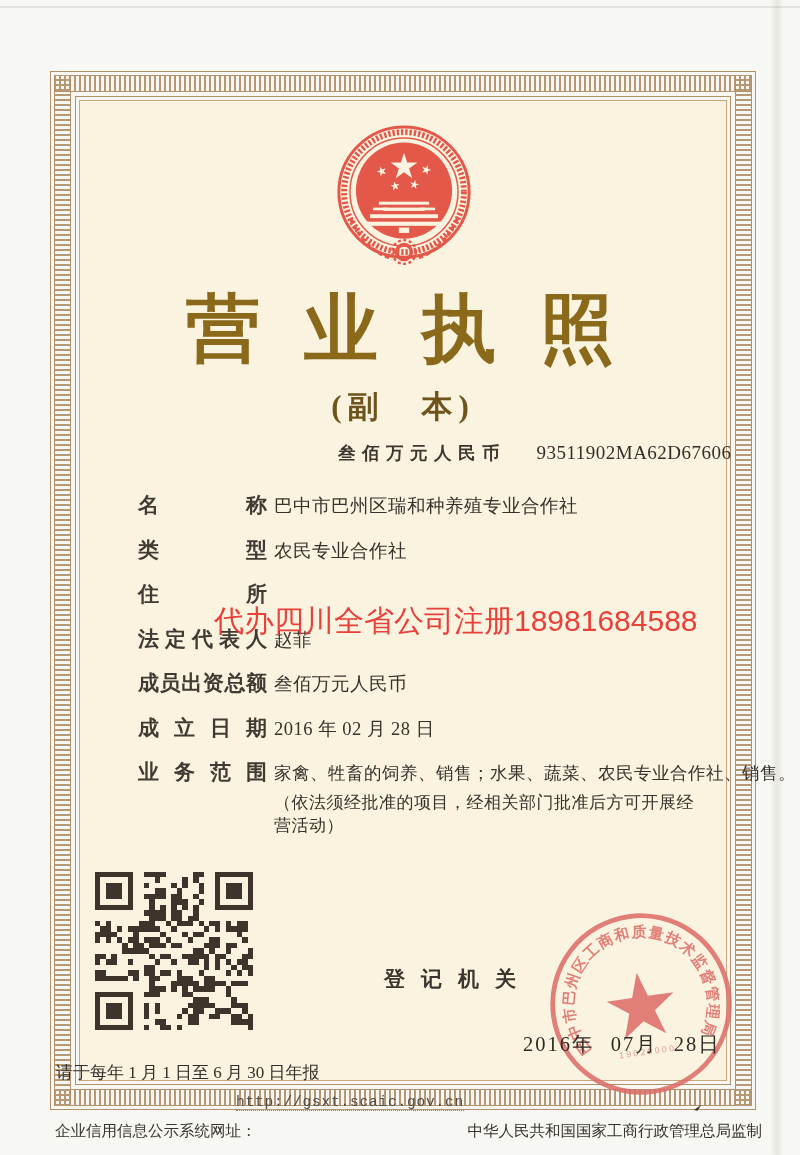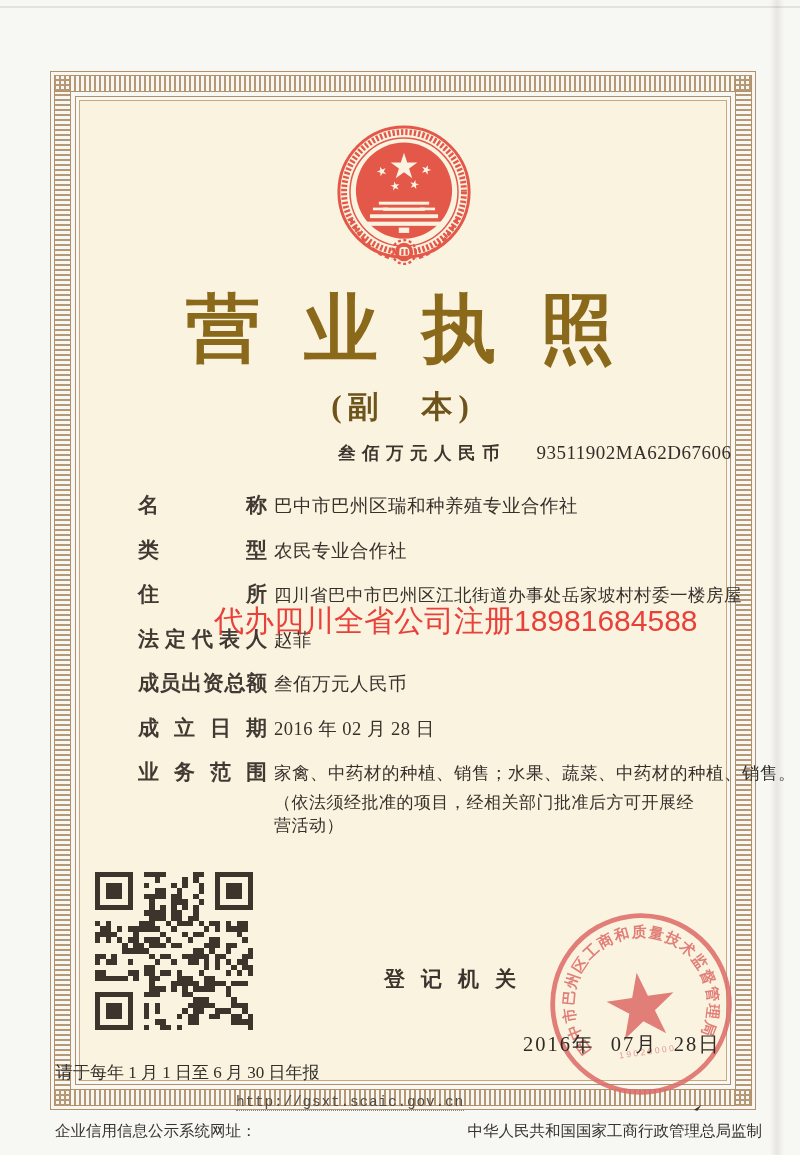--- a/index.html
+++ b/index.html
@@ -140,21 +140,20 @@
           <span>类</span>
           <span>型</span>
         </span>
       <span class="fvalue">农民专业合作社</span>
     </div>
     <div class="frow">
       <span class="flabel">
           <span>住</span>
           <span>所</span>
         </span>
-      <span class="fvalue small">四川省巴中市巴州区江北街道办事处岳家坡村村委一楼房屋</span>
     </div>
     <div class="frow">
       <span class="flabel">
           <span>法</span>
           <span>定</span>
           <span>代</span>
           <span>表</span>
           <span>人</span>
         </span>
       <span class="fvalue">赵菲</span>
@@ -179,21 +178,21 @@
         </span>
       <span class="fvalue">2016 年 02 月 28 日</span>
     </div>
     <div class="frow">
       <span class="flabel">
           <span>业</span>
           <span>务</span>
           <span>范</span>
           <span>围</span>
         </span>
-      <span class="fvalue small">家禽、中药材的种植、销售；水果、蔬菜、中药材的种植、销售。</span>
+      <span class="fvalue small">家禽、牲畜的饲养、销售；水果、蔬菜、农民专业合作社、销售。</span>
     </div>
     <div class="fnote">（依法须经批准的项目，经相关部门批准后方可开展经营活动）</div>
   </div>
 
   <div class="watermark">代办四川全省公司注册18981684588</div>
 
   <div class="qr">
     <svg viewBox="0 0 29 29" aria-hidden="true">
         <path d="M0 0h7v7h-7z M1 1h5v5h-5z M2 2h3v3h-3z M22 0h7v7h-7z M23 1h5v5h-5z M24 2h3v3h-3z M0 22h7v7h-7z M1 23h5v5h-5z M2 24h3v3h-3z M9 0h1v1h-1zM10 0h1v1h-1zM11 0h1v1h-1zM12 0h1v1h-1zM18 0h1v1h-1zM19 0h1v1h-1zM11 1h1v1h-1zM16 1h1v1h-1zM18 1h1v1h-1zM9 2h1v1h-1zM14 2h1v1h-1zM16 2h1v1h-1zM19 2h1v1h-1zM11 3h1v1h-1zM12 3h1v1h-1zM15 3h1v1h-1zM19 3h1v1h-1zM9 4h1v1h-1zM10 4h1v1h-1zM11 4h1v1h-1zM12 4h1v1h-1zM14 4h1v1h-1zM15 4h1v1h-1zM18 4h1v1h-1zM10 5h1v1h-1zM14 5h1v1h-1zM15 5h1v1h-1zM16 5h1v1h-1zM19 5h1v1h-1zM10 6h1v1h-1zM12 6h1v1h-1zM14 6h1v1h-1zM16 6h1v1h-1zM18 6h1v1h-1zM9 7h1v1h-1zM10 7h1v1h-1zM11 7h1v1h-1zM12 7h1v1h-1zM14 7h1v1h-1zM15 7h1v1h-1zM18 7h1v1h-1zM10 8h1v1h-1zM11 8h1v1h-1zM12 8h1v1h-1zM14 8h1v1h-1zM15 8h1v1h-1zM17 8h1v1h-1zM18 8h1v1h-1zM0 9h1v1h-1zM2 9h1v1h-1zM8 9h1v1h-1zM9 9h1v1h-1zM10 9h1v1h-1zM13 9h1v1h-1zM15 9h1v1h-1zM16 9h1v1h-1zM17 9h1v1h-1zM19 9h1v1h-1zM21 9h1v1h-1zM22 9h1v1h-1zM24 9h1v1h-1zM26 9h1v1h-1zM27 9h1v1h-1zM1 10h1v1h-1zM2 10h1v1h-1zM4 10h1v1h-1zM6 10h1v1h-1zM7 10h1v1h-1zM8 10h1v1h-1zM9 10h1v1h-1zM10 10h1v1h-1zM11 10h1v1h-1zM14 10h1v1h-1zM20 10h1v1h-1zM22 10h1v1h-1zM24 10h1v1h-1zM25 10h1v1h-1zM26 10h1v1h-1zM27 10h1v1h-1zM0 11h1v1h-1zM1 11h1v1h-1zM2 11h1v1h-1zM3 11h1v1h-1zM7 11h1v1h-1zM12 11h1v1h-1zM16 11h1v1h-1zM18 11h1v1h-1zM19 11h1v1h-1zM26 11h1v1h-1zM0 12h1v1h-1zM2 12h1v1h-1zM4 12h1v1h-1zM6 12h1v1h-1zM7 12h1v1h-1zM9 12h1v1h-1zM10 12h1v1h-1zM11 12h1v1h-1zM13 12h1v1h-1zM17 12h1v1h-1zM21 12h1v1h-1zM22 12h1v1h-1zM27 12h1v1h-1zM5 13h1v1h-1zM7 13h1v1h-1zM8 13h1v1h-1zM10 13h1v1h-1zM11 13h1v1h-1zM12 13h1v1h-1zM14 13h1v1h-1zM15 13h1v1h-1zM20 13h1v1h-1zM21 13h1v1h-1zM22 13h1v1h-1zM24 13h1v1h-1zM25 13h1v1h-1zM5 14h1v1h-1zM6 14h1v1h-1zM7 14h1v1h-1zM8 14h1v1h-1zM9 14h1v1h-1zM18 14h1v1h-1zM19 14h1v1h-1zM21 14h1v1h-1zM24 14h1v1h-1zM28 14h1v1h-1zM0 15h1v1h-1zM1 15h1v1h-1zM3 15h1v1h-1zM10 15h1v1h-1zM12 15h1v1h-1zM13 15h1v1h-1zM16 15h1v1h-1zM17 15h1v1h-1zM18 15h1v1h-1zM19 15h1v1h-1zM20 15h1v1h-1zM22 15h1v1h-1zM23 15h1v1h-1zM27 15h1v1h-1zM28 15h1v1h-1zM0 16h1v1h-1zM2 16h1v1h-1zM3 16h1v1h-1zM6 16h1v1h-1zM11 16h1v1h-1zM14 16h1v1h-1zM17 16h1v1h-1zM18 16h1v1h-1zM20 16h1v1h-1zM22 16h1v1h-1zM24 16h1v1h-1zM26 16h1v1h-1zM27 16h1v1h-1zM9 17h1v1h-1zM10 17h1v1h-1zM20 17h1v1h-1zM22 17h1v1h-1zM25 17h1v1h-1zM27 17h1v1h-1zM28 17h1v1h-1zM0 18h1v1h-1zM1 18h1v1h-1zM6 18h1v1h-1zM7 18h1v1h-1zM9 18h1v1h-1zM10 18h1v1h-1zM12 18h1v1h-1zM13 18h1v1h-1zM15 18h1v1h-1zM19 18h1v1h-1zM24 18h1v1h-1zM26 18h1v1h-1zM28 18h1v1h-1zM0 19h1v1h-1zM1 19h1v1h-1zM2 19h1v1h-1zM3 19h1v1h-1zM4 19h1v1h-1zM5 19h1v1h-1zM7 19h1v1h-1zM10 19h1v1h-1zM11 19h1v1h-1zM15 19h1v1h-1zM16 19h1v1h-1zM17 19h1v1h-1zM20 19h1v1h-1zM21 19h1v1h-1zM10 20h1v1h-1zM14 20h1v1h-1zM15 20h1v1h-1zM16 20h1v1h-1zM17 20h1v1h-1zM18 20h1v1h-1zM20 20h1v1h-1zM21 20h1v1h-1zM22 20h1v1h-1zM23 20h1v1h-1zM25 20h1v1h-1zM26 20h1v1h-1zM27 20h1v1h-1zM10 21h1v1h-1zM11 21h1v1h-1zM12 21h1v1h-1zM14 21h1v1h-1zM16 21h1v1h-1zM18 21h1v1h-1zM19 21h1v1h-1zM20 21h1v1h-1zM21 21h1v1h-1zM24 21h1v1h-1zM9 22h1v1h-1zM10 22h1v1h-1zM11 22h1v1h-1zM16 22h1v1h-1zM17 22h1v1h-1zM24 22h1v1h-1zM18 23h1v1h-1zM19 23h1v1h-1zM20 23h1v1h-1zM25 23h1v1h-1zM9 24h1v1h-1zM11 24h1v1h-1zM17 24h1v1h-1zM18 24h1v1h-1zM19 24h1v1h-1zM20 24h1v1h-1zM21 24h1v1h-1zM25 24h1v1h-1zM26 24h1v1h-1zM27 24h1v1h-1zM9 25h1v1h-1zM11 25h1v1h-1zM16 25h1v1h-1zM18 25h1v1h-1zM19 25h1v1h-1zM22 25h1v1h-1zM23 25h1v1h-1zM24 25h1v1h-1zM27 25h1v1h-1zM9 26h1v1h-1zM15 26h1v1h-1zM17 26h1v1h-1zM18 26h1v1h-1zM21 26h1v1h-1zM22 26h1v1h-1zM25 26h1v1h-1zM26 26h1v1h-1zM28 26h1v1h-1zM11 27h1v1h-1zM12 27h1v1h-1zM17 27h1v1h-1zM18 27h1v1h-1zM25 27h1v1h-1zM26 27h1v1h-1zM27 27h1v1h-1zM28 27h1v1h-1zM9 28h1v1h-1zM12 28h1v1h-1zM13 28h1v1h-1zM15 28h1v1h-1zM28 28h1v1h-1z" fill="#3d352c" fill-rule="evenodd"></path>
       </svg>

